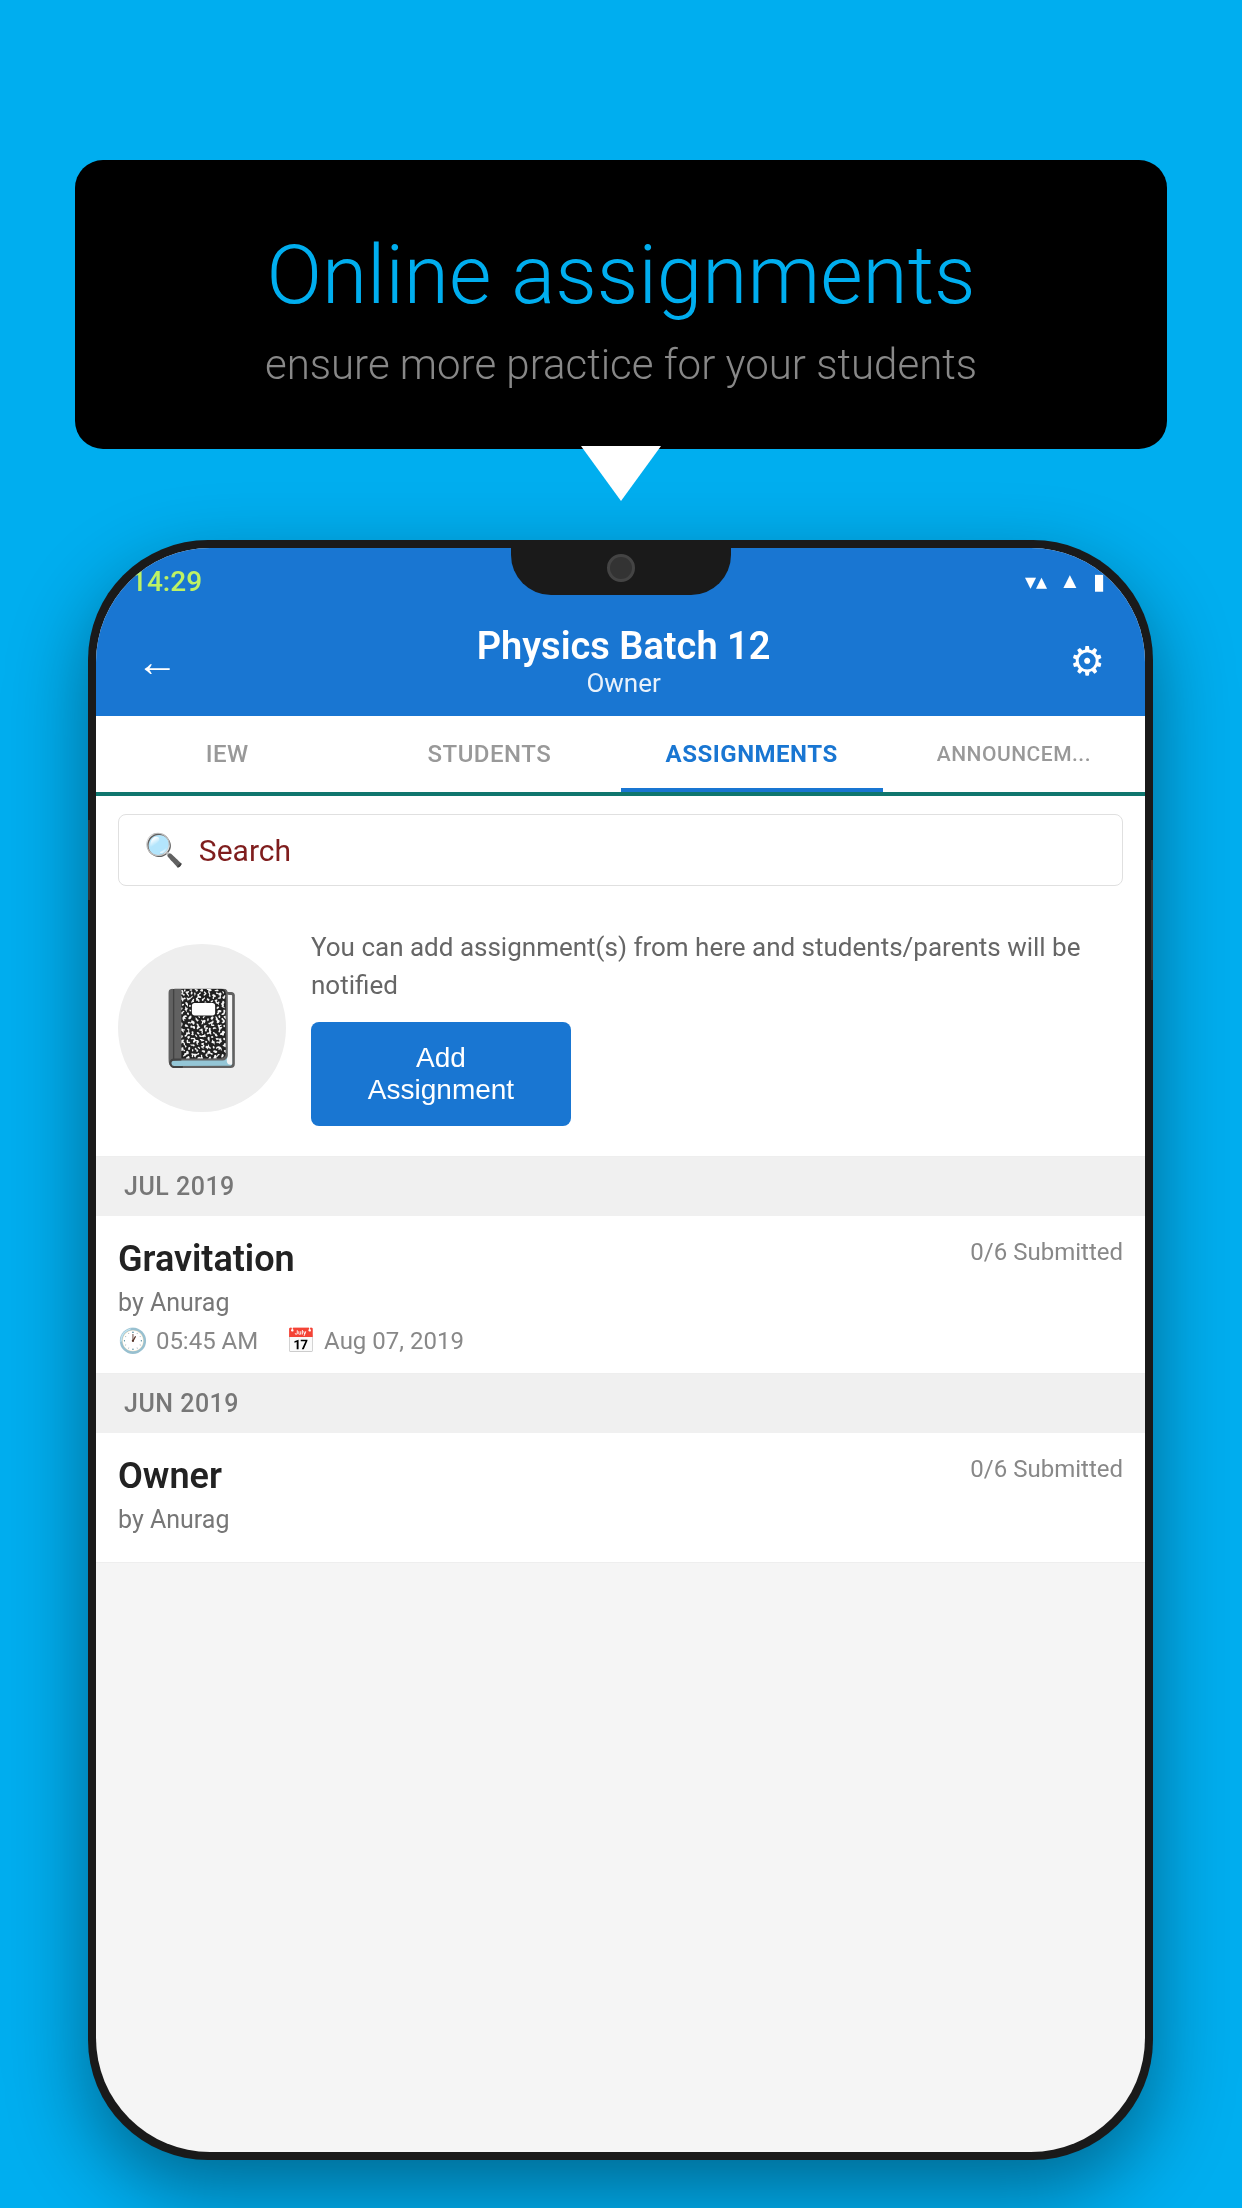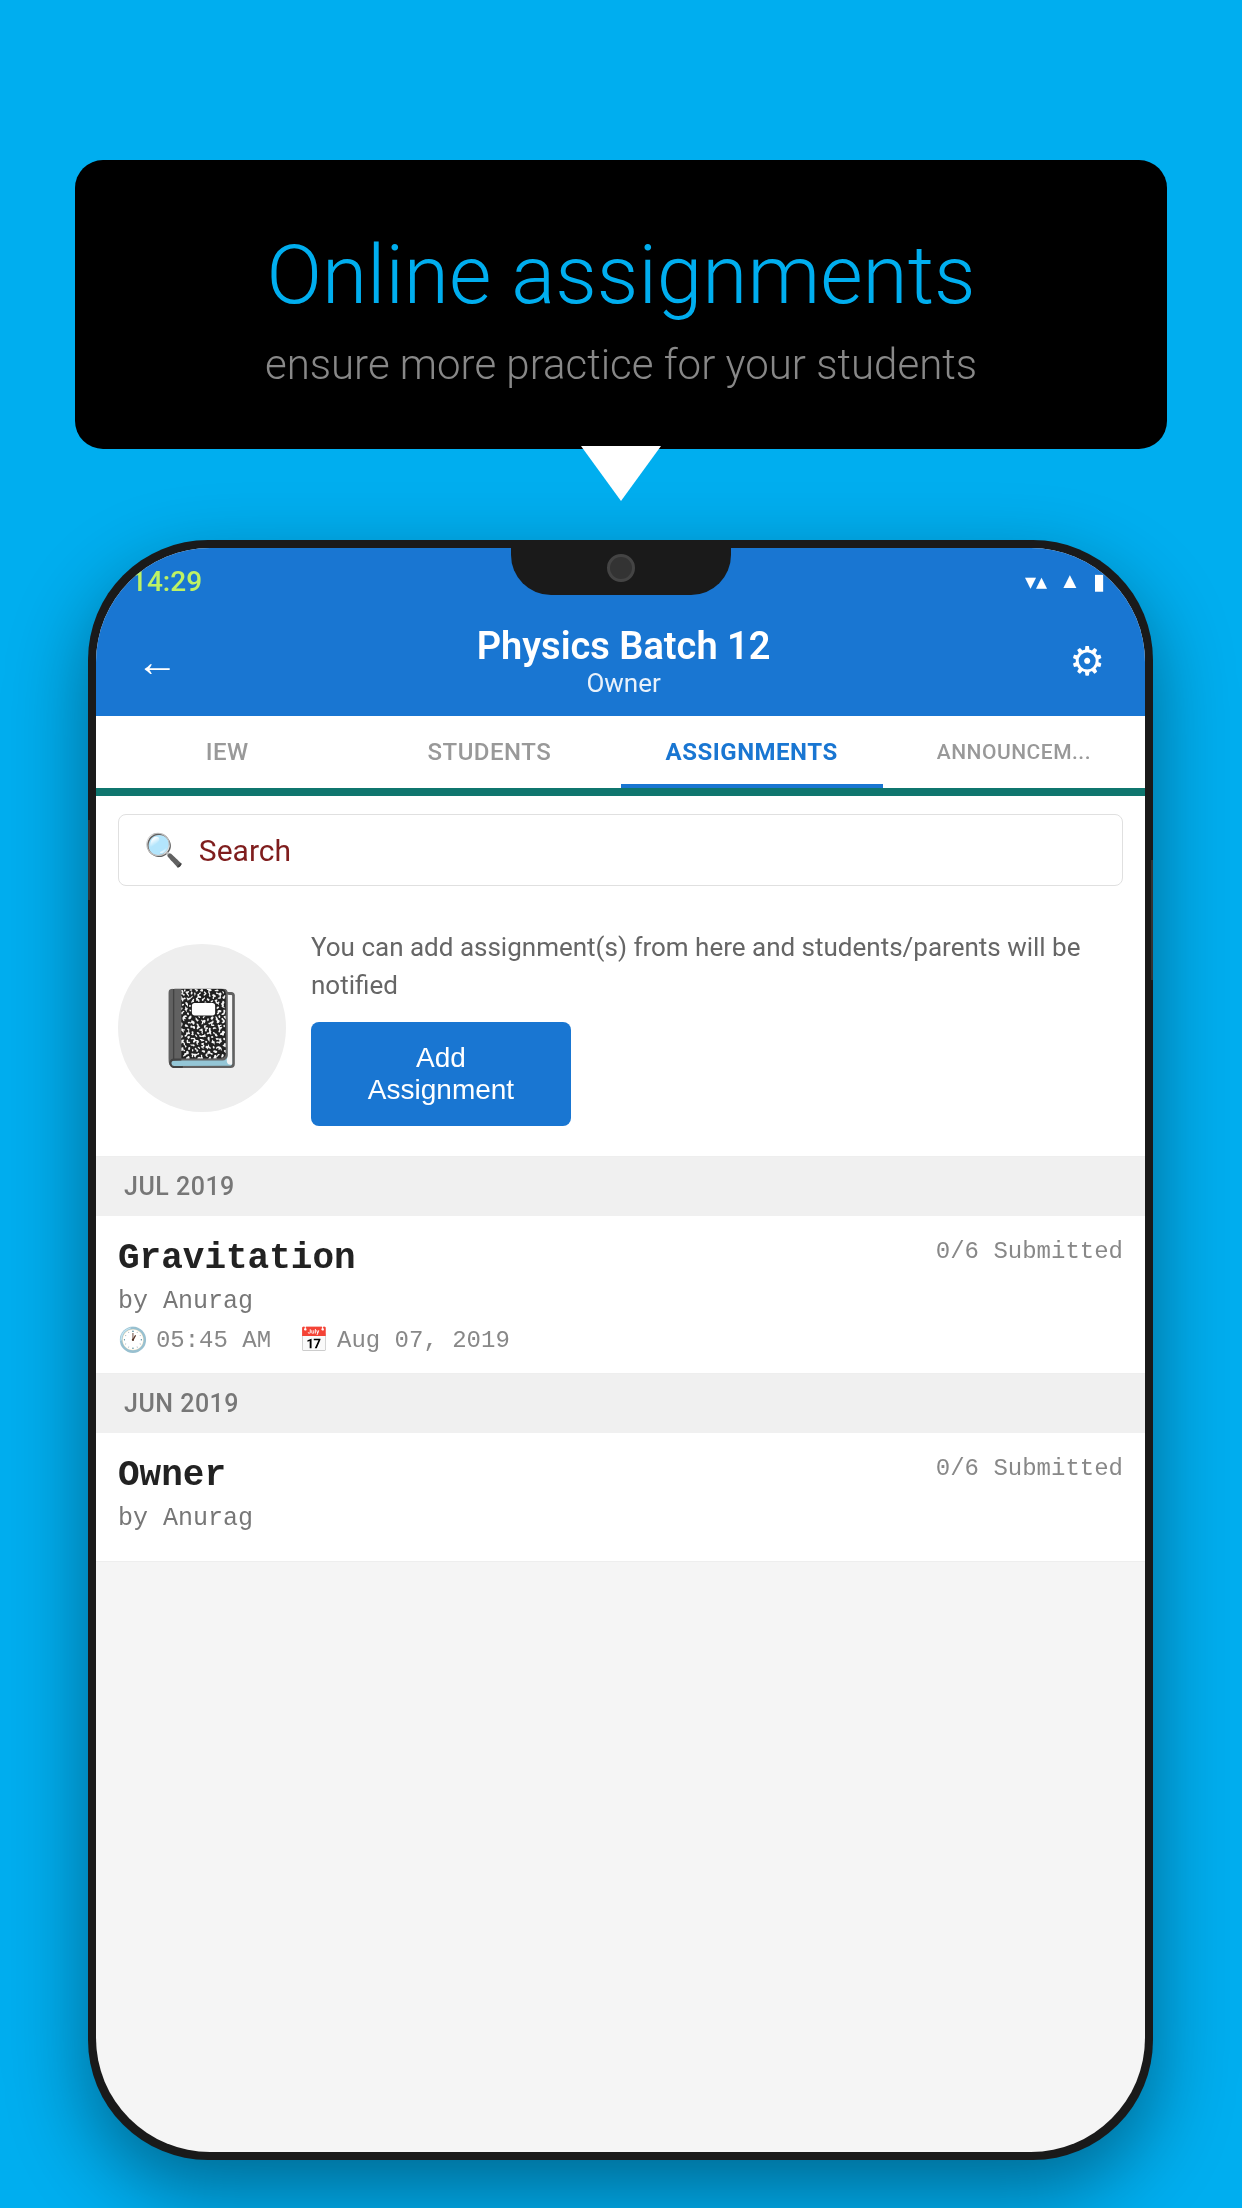--- a/index.html
+++ b/index.html
@@ -175,21 +175,21 @@
     .app-bar-settings {
       color: white;
       font-size: 40px;
       cursor: pointer;
     }
 
     
     .tabs-container {
       background: white;
       display: flex;
-      border-bottom: 8px solid #0f766e;
+      border-bottom: 4px solid #0f766e;
       height: 80px;
     }
 
     .tab-item {
       flex: 1;
       display: flex;
       align-items: center;
       justify-content: center;
       font-size: 24px;
       font-weight: 500;
@@ -301,21 +301,20 @@
       color: #777;
       font-weight: 500;
       letter-spacing: 0.5px;
     }
 
     
     .assignment-item {
       background: white;
       padding: 22px 22px 18px;
       border-bottom: 1.5px solid #eee;
-      font-family: Liberation Mono, monospace;
     }
 
     .assignment-top-row {
       display: flex;
       justify-content: space-between;
       align-items: flex-start;
       margin-bottom: 8px;
     }
 
     .assignment-name {

